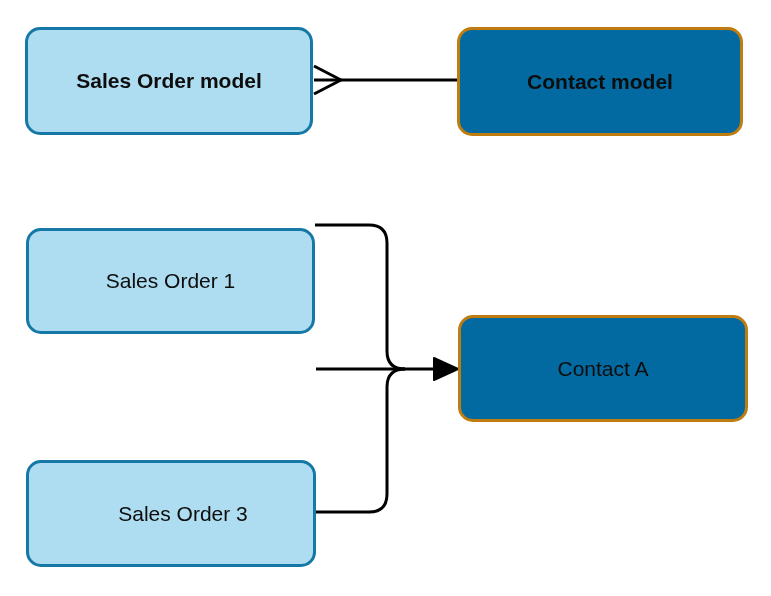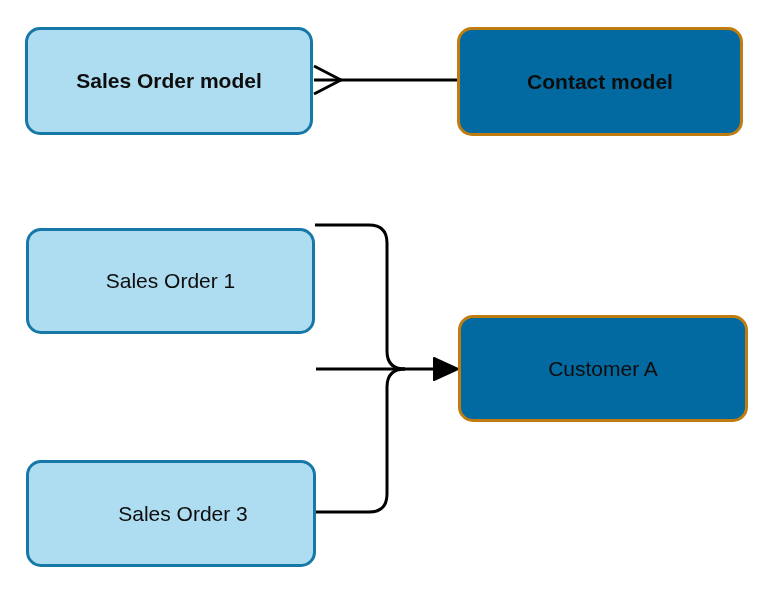--- a/index.html
+++ b/index.html
@@ -77,16 +77,16 @@
   <div class="node blue" style="left:26px; top:188px; width:289px; height:106px;margin-top:40px;">
     <span>Sales Order 1</span>
   </div>
 
 
   <div class="node blue" style="left:26px; top:460px; width:290px; height:107px;padding-left:24px;">
     <span>Sales Order 3</span>
   </div>
 
   <div class="node orange" style="left:458px; top:315px; width:290px; height:107px;">
-    <span>Customer A</span>
+    <span>Contact A</span>
   </div>
 
 </div>
 
 </body></html>

